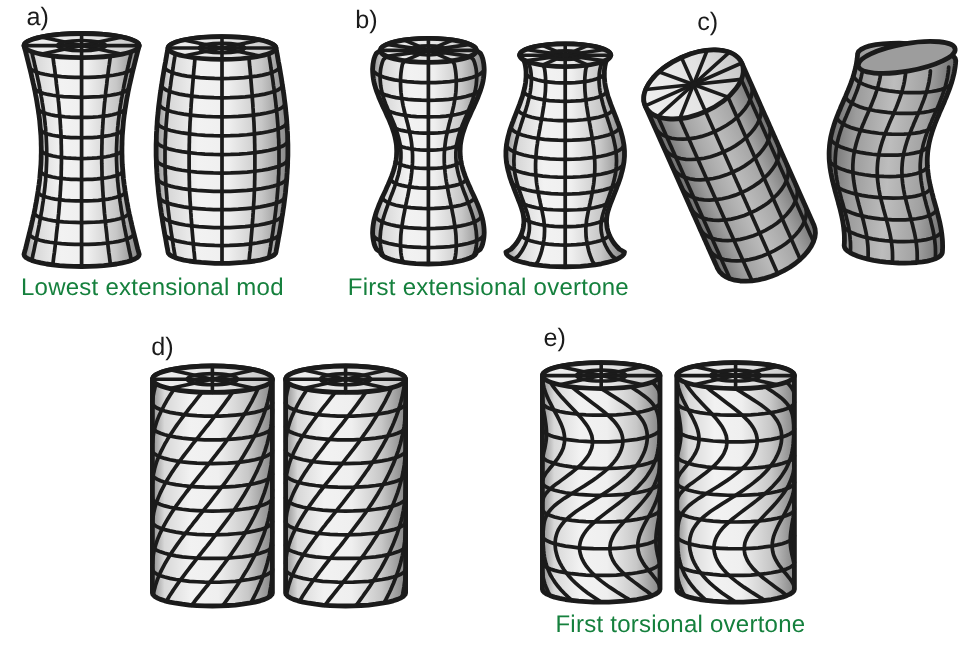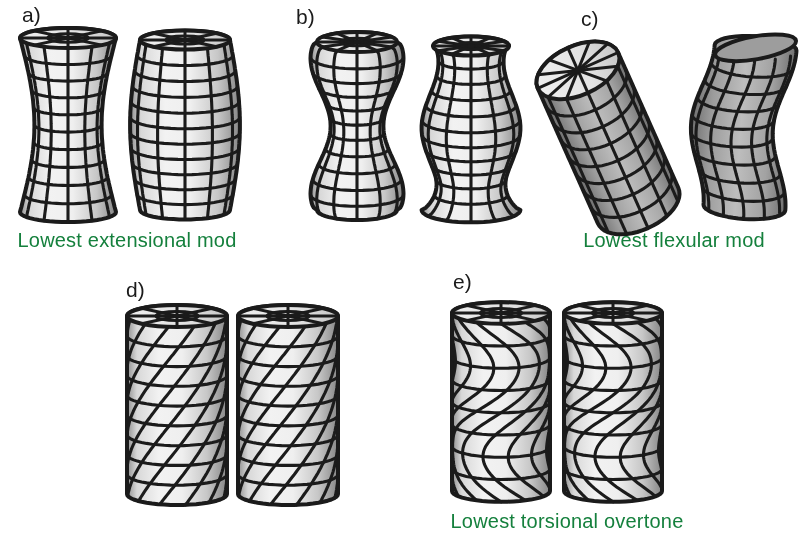--- a/index.html
+++ b/index.html
@@ -364,15 +364,15 @@
       </g>
     </svg>
 
   <div class="panel-label" style="left:22px;top:4px">a)</div>
   <div class="panel-label" style="left:296px;top:6px">b)</div>
   <div class="panel-label" style="left:581px;top:8px">c)</div>
   <div class="panel-label" style="left:126px;top:279px">d)</div>
   <div class="panel-label" style="left:453px;top:271px">e)</div>
 
   <div class="panel-caption" style="left:127px;top:228px">Lowest extensional mod</div>
-  <div class="panel-caption" style="left:674px;top:228px">Lowest flexular mod</div>
-  <div class="panel-caption" style="left:567px;top:509px">Lowest torsional overtone</div>
+  <div class="panel-caption" style="left:407px;top:228px">First extensional overtone</div>
+  <div class="panel-caption" style="left:567px;top:509px">First torsional overtone</div>
 </div>
 
 </body></html>

